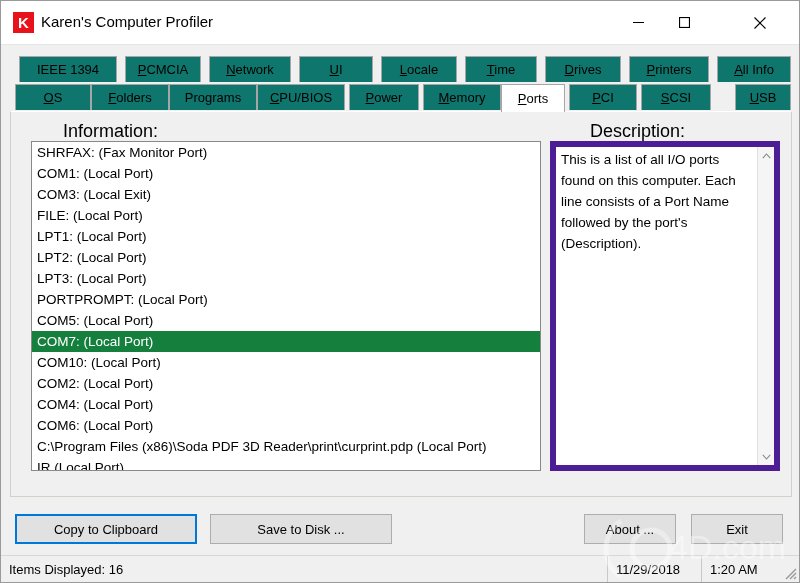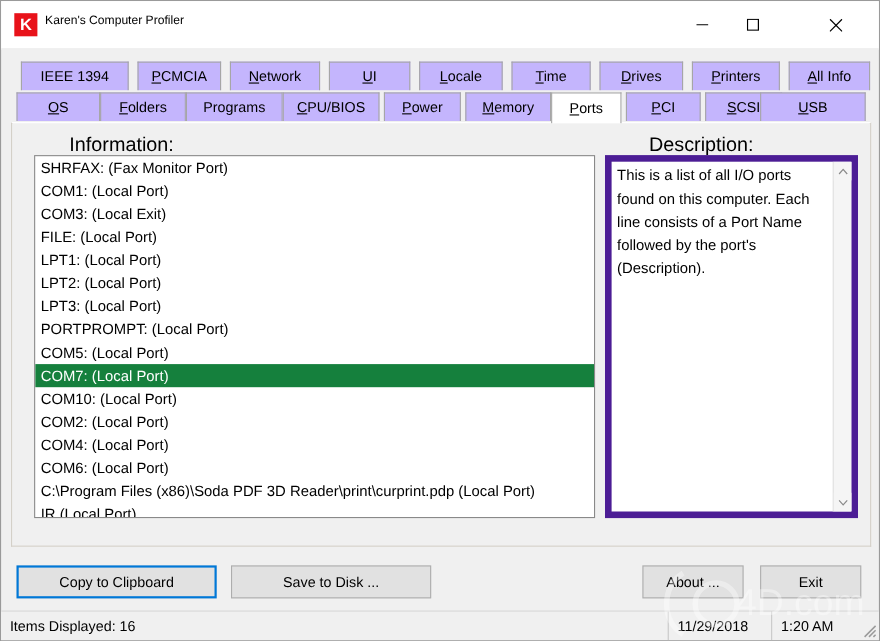--- a/index.html
+++ b/index.html
@@ -46,21 +46,21 @@
     justify-content: center;
     font-weight: bold;
     font-size: 15px;
     color: #ffffff;
     font-family: "Liberation Sans", sans-serif;
     line-height: 1;
   }
   .app-title {
     position: absolute;
     left: 40px; top: 12px;
-    font-size: 11px;
+    font-size: 15px;
     color: #000000;
     white-space: nowrap;
   }
   .winbtn {
     position: absolute;
     top: 0;
     width: 46px;
     height: 43px;
     display: flex;
     align-items: center;
@@ -81,21 +81,21 @@
     width: 798px;
     height: 28px;
   }
   #tabrow-1 { top: 55px; }
   #tabrow-2 { top: 83px; }
 
   .tab {
     position: absolute;
     top: 0;
     height: 26px;
-    background: #c4b5fd;
+    background: #0f766e;
     border: 1px solid #a6a6a6;
     border-bottom: none;
     box-sizing: border-box;
     display: flex;
     align-items: center;
     justify-content: center;
     font-size: 13px;
     color: #000000;
     white-space: nowrap;
     padding: 0 6px;
@@ -348,21 +348,21 @@
       </div>
       <div class="tab selected" style="left: 500px; width: 64px;">
         <span><u>P</u>orts</span>
       </div>
       <div class="tab" style="left: 568px; width: 68px;">
         <span><u>P</u>CI</span>
       </div>
       <div class="tab" style="left: 640px; width: 70px;">
         <span><u>S</u>CSI</span>
       </div>
-      <div class="tab" style="left: 690px; width: 96px;">
+      <div class="tab" style="left: 734px; width: 56px;">
         <span><u>U</u>SB</span>
       </div>
     </div>
 
   <div class="content-panel"></div>
 
   <div class="pane-label" id="info-label">Information:</div>
   <div class="pane-label" id="desc-label">Description:</div>
 
   <div class="listbox" id="info-list">

